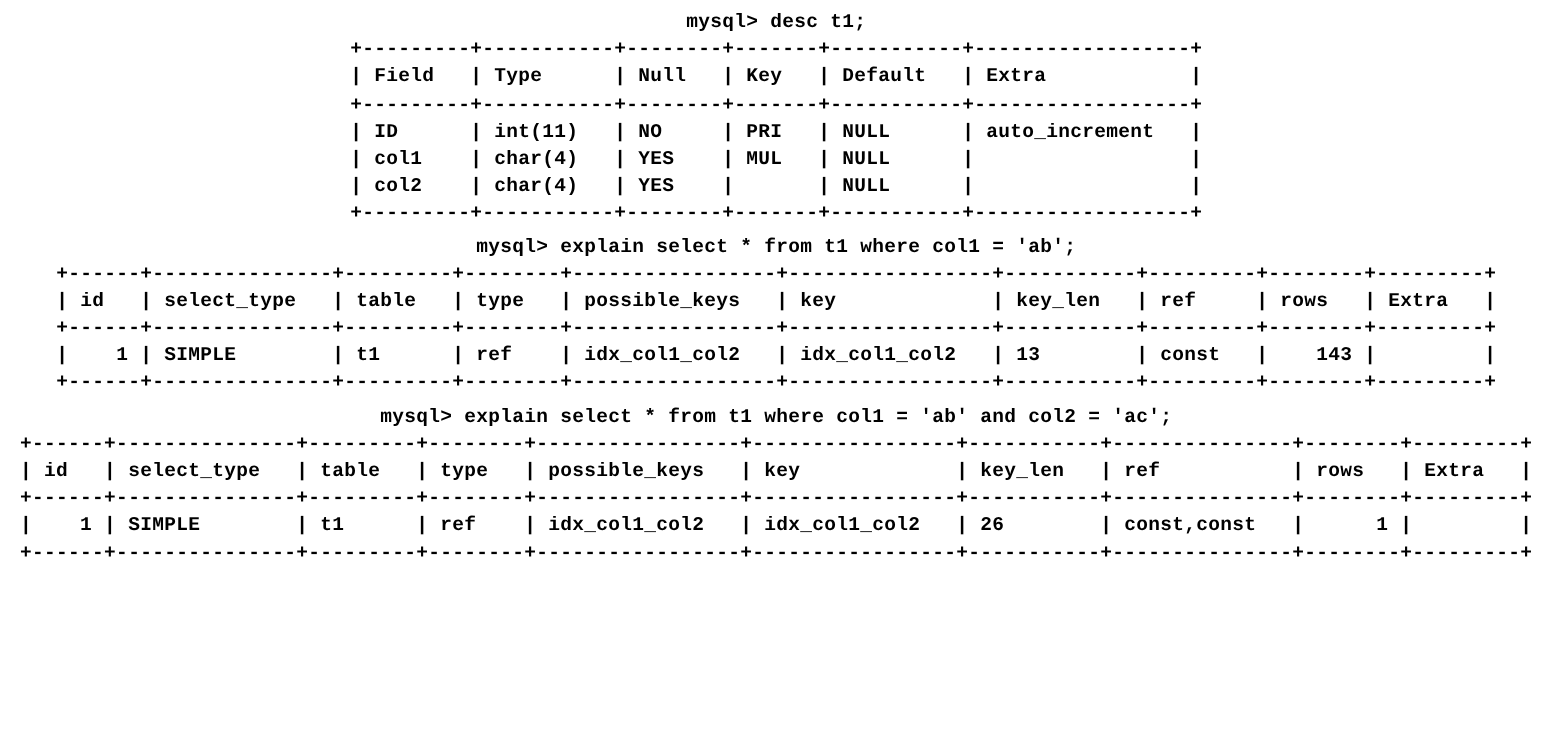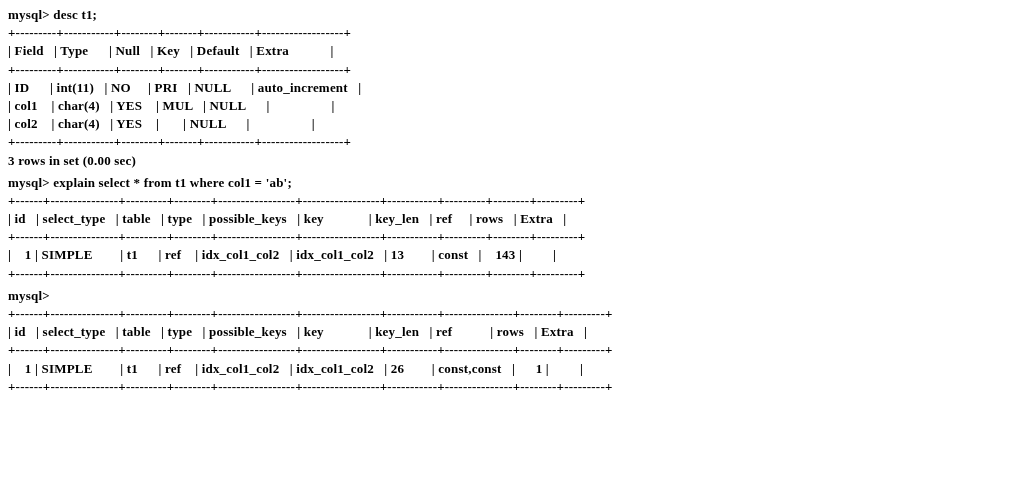--- a/index.html
+++ b/index.html
@@ -10,51 +10,51 @@
       font-family: "Courier New", Courier, monospace;
       font-size: 13px;
       line-height: 1.4;
       color: #000;
       font-weight: bold;
       letter-spacing: 0.2px;
     }
     pre {
       margin: 0;
       white-space: pre;
-      font-family: Liberation Serif, serif;
+      font-family: Liberation Mono, monospace;
       font-size: inherit;
       line-height: inherit;
+      text-align: center;
     }
     .block { margin-bottom: 4px; }
     .prompt::before { content: "mysql> "; }
   </style>
 </head>
 <body>
 
 <div class="block">
   <pre><span class="prompt"></span><span>desc t1;</span></pre>
   <pre id="desc-out">+---------+-----------+--------+-------+-----------+------------------+
 | Field   | Type      | Null   | Key   | Default   | Extra            |
 +---------+-----------+--------+-------+-----------+------------------+
 | ID      | int(11)   | NO     | PRI   | NULL      | auto_increment   |
 | col1    | char(4)   | YES    | MUL   | NULL      |                  |
 | col2    | char(4)   | YES    |       | NULL      |                  |
 +---------+-----------+--------+-------+-----------+------------------+</pre>
-  <pre>3 rows in set (0.00 sec)</pre>
 </div>
 
 <div class="block">
   <pre><span class="prompt"></span><span>explain select * from t1 where col1 = 'ab';</span></pre>
   <pre id="explain1-out">+------+---------------+---------+--------+-----------------+-----------------+-----------+---------+--------+---------+
 | id   | select_type   | table   | type   | possible_keys   | key             | key_len   | ref     | rows   | Extra   |
 +------+---------------+---------+--------+-----------------+-----------------+-----------+---------+--------+---------+
 |    1 | SIMPLE        | t1      | ref    | idx_col1_col2   | idx_col1_col2   | 13        | const   |    143 |         |
 +------+---------------+---------+--------+-----------------+-----------------+-----------+---------+--------+---------+</pre>
 </div>
 
 <div class="block">
-  <pre><span class="prompt"></span></pre>
+  <pre><span class="prompt"></span><span>explain select * from t1 where col1 = 'ab' and col2 = 'ac';</span></pre>
   <pre id="explain2-out">+------+---------------+---------+--------+-----------------+-----------------+-----------+---------------+--------+---------+
 | id   | select_type   | table   | type   | possible_keys   | key             | key_len   | ref           | rows   | Extra   |
 +------+---------------+---------+--------+-----------------+-----------------+-----------+---------------+--------+---------+
 |    1 | SIMPLE        | t1      | ref    | idx_col1_col2   | idx_col1_col2   | 26        | const,const   |      1 |         |
 +------+---------------+---------+--------+-----------------+-----------------+-----------+---------------+--------+---------+</pre>
 </div>
 
 </body></html>

